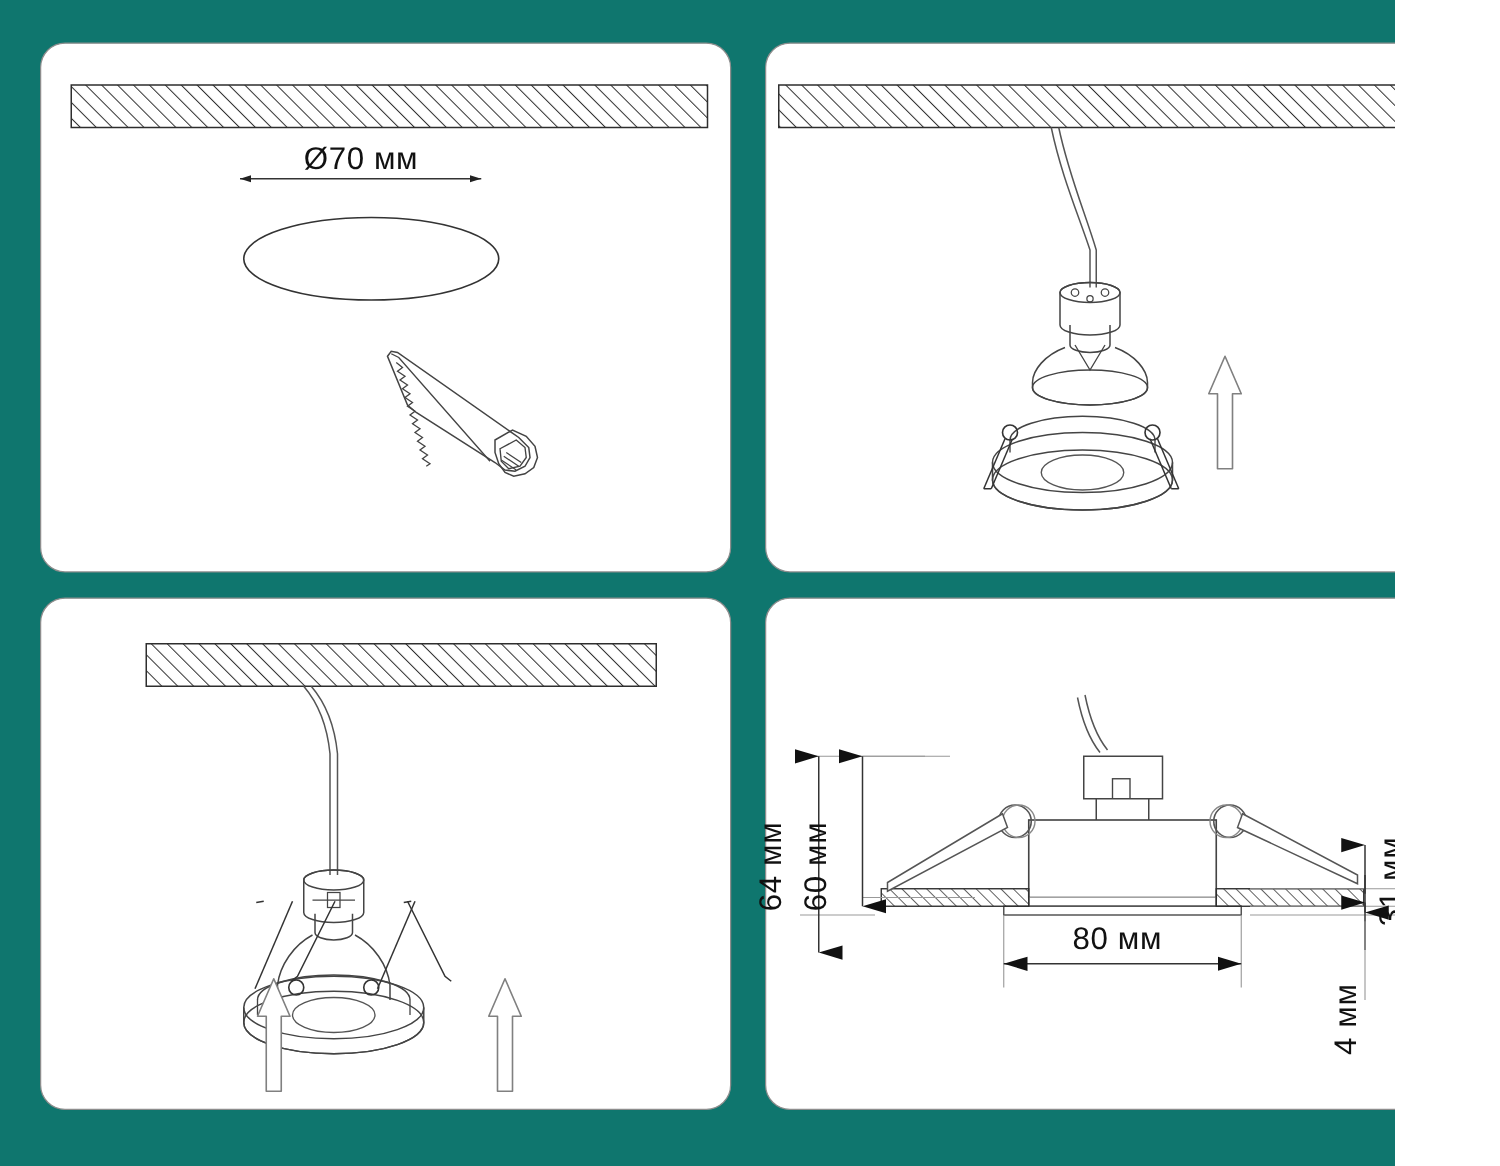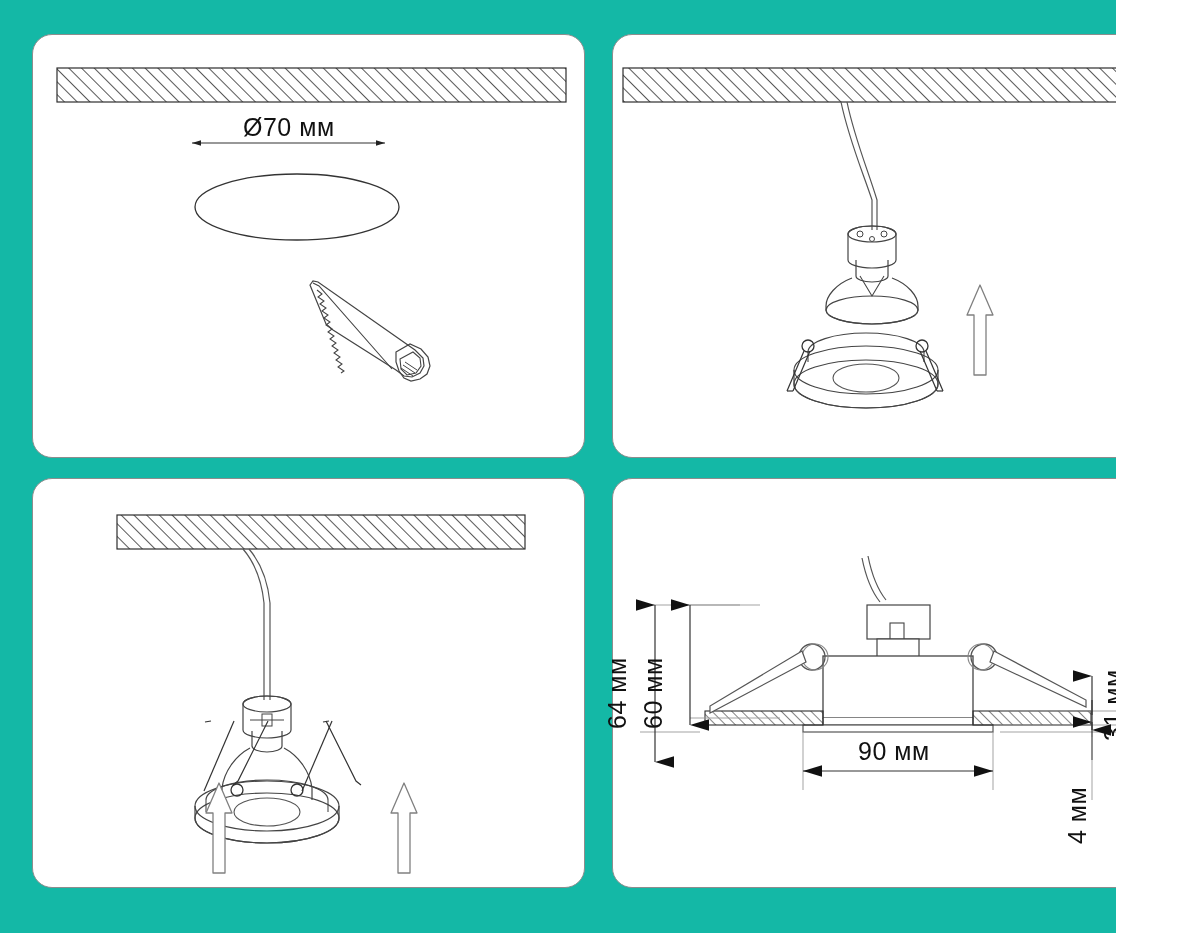--- a/index.html
+++ b/index.html
@@ -8,21 +8,21 @@
     padding: 0;
     background: #ffffff;
   }
   body {
     font-family: "Liberation Sans", sans-serif;
   }
   #sheet {
     position: relative;
     width: 1116px;
     height: 933px;
-    background: #14b8a6;
+    background: #0f766e;
     overflow: hidden;
   }
   .panel {
     position: absolute;
     box-sizing: border-box;
     border: 1px solid #8d8d8d;
     border-radius: 20px;
     background: #ffffff;
   }
   #panel-1 { left: 32px;  top: 34px;  width: 553px; height: 424px; }
@@ -303,15 +303,15 @@
   <div class="dim-label d70" style="left:243px; top:113px;">Ø70 мм</div>
 
   <div class="dim-label vert v64" style="left:632px; top:700px;">64 мм</div>
 
   <div class="dim-label vert v60" style="left:668px; top:700px;">60 мм</div>
 
   <div class="dim-label vert v31" style="left:1128px; top:712px;">31 мм</div>
 
   <div class="dim-label vert v4" style="left:1092px; top:815px;">4 мм</div>
 
-  <div class="dim-label d90" style="left:858px; top:737px;">90 мм</div>
+  <div class="dim-label d90" style="left:858px; top:737px;">80 мм</div>
 
 </div>
 
 </body></html>

